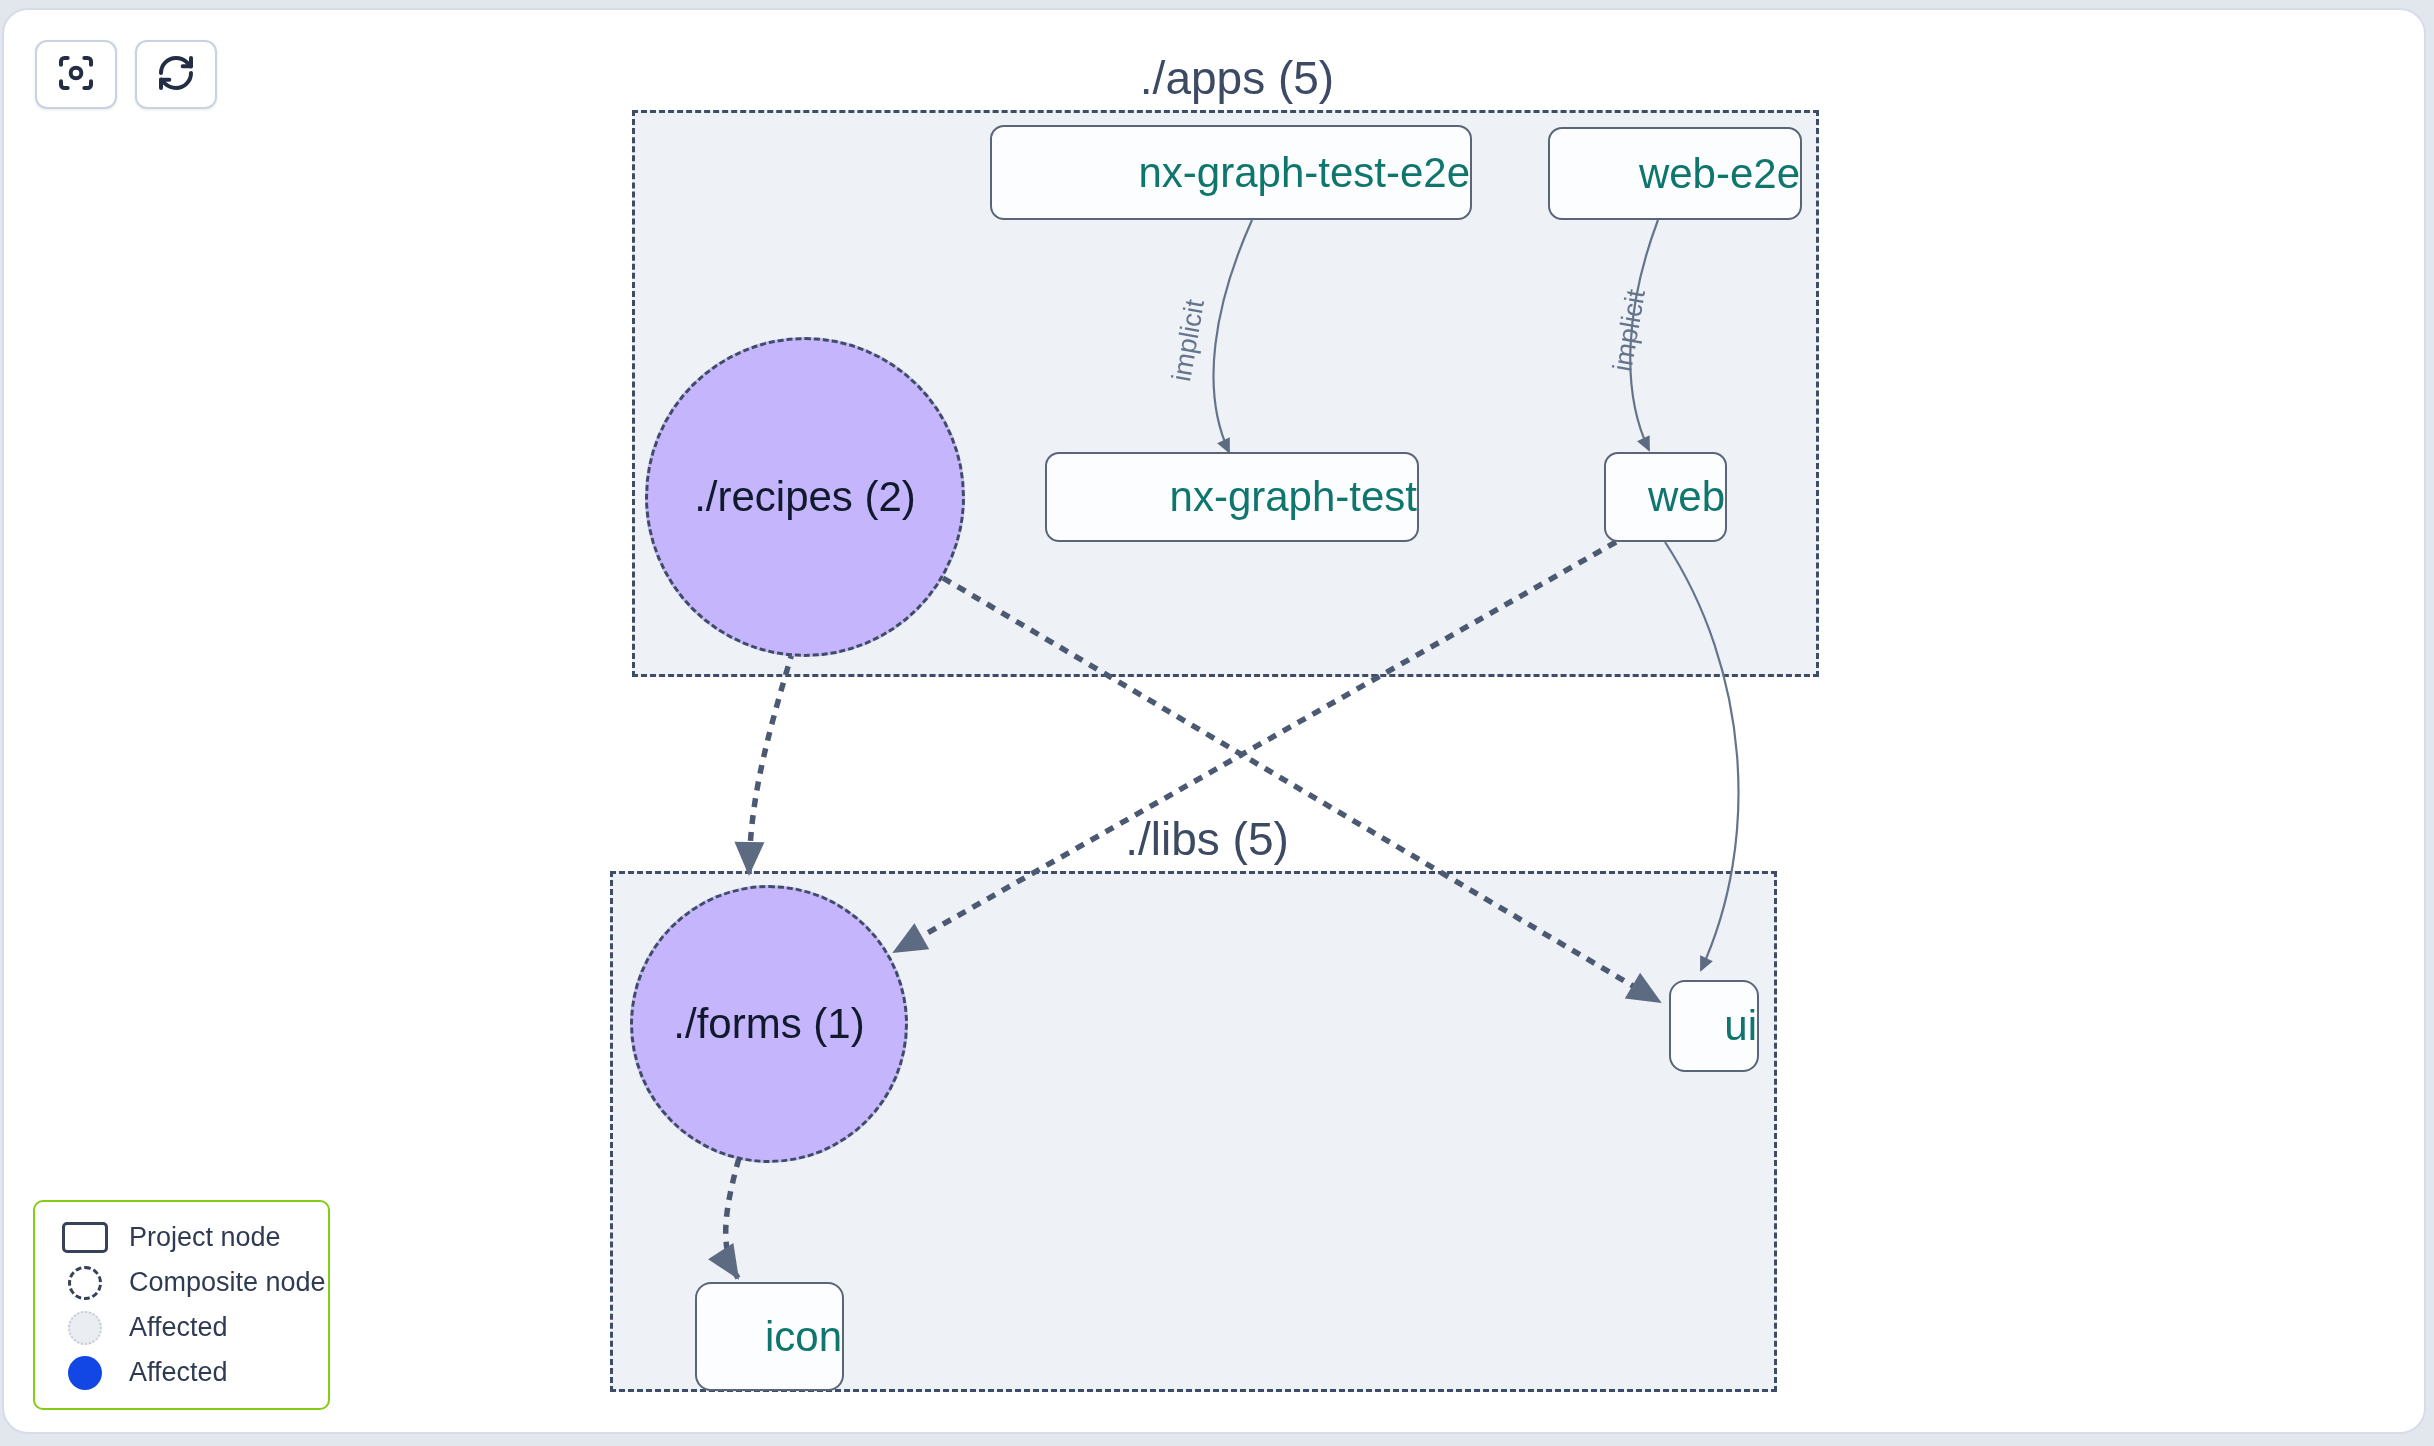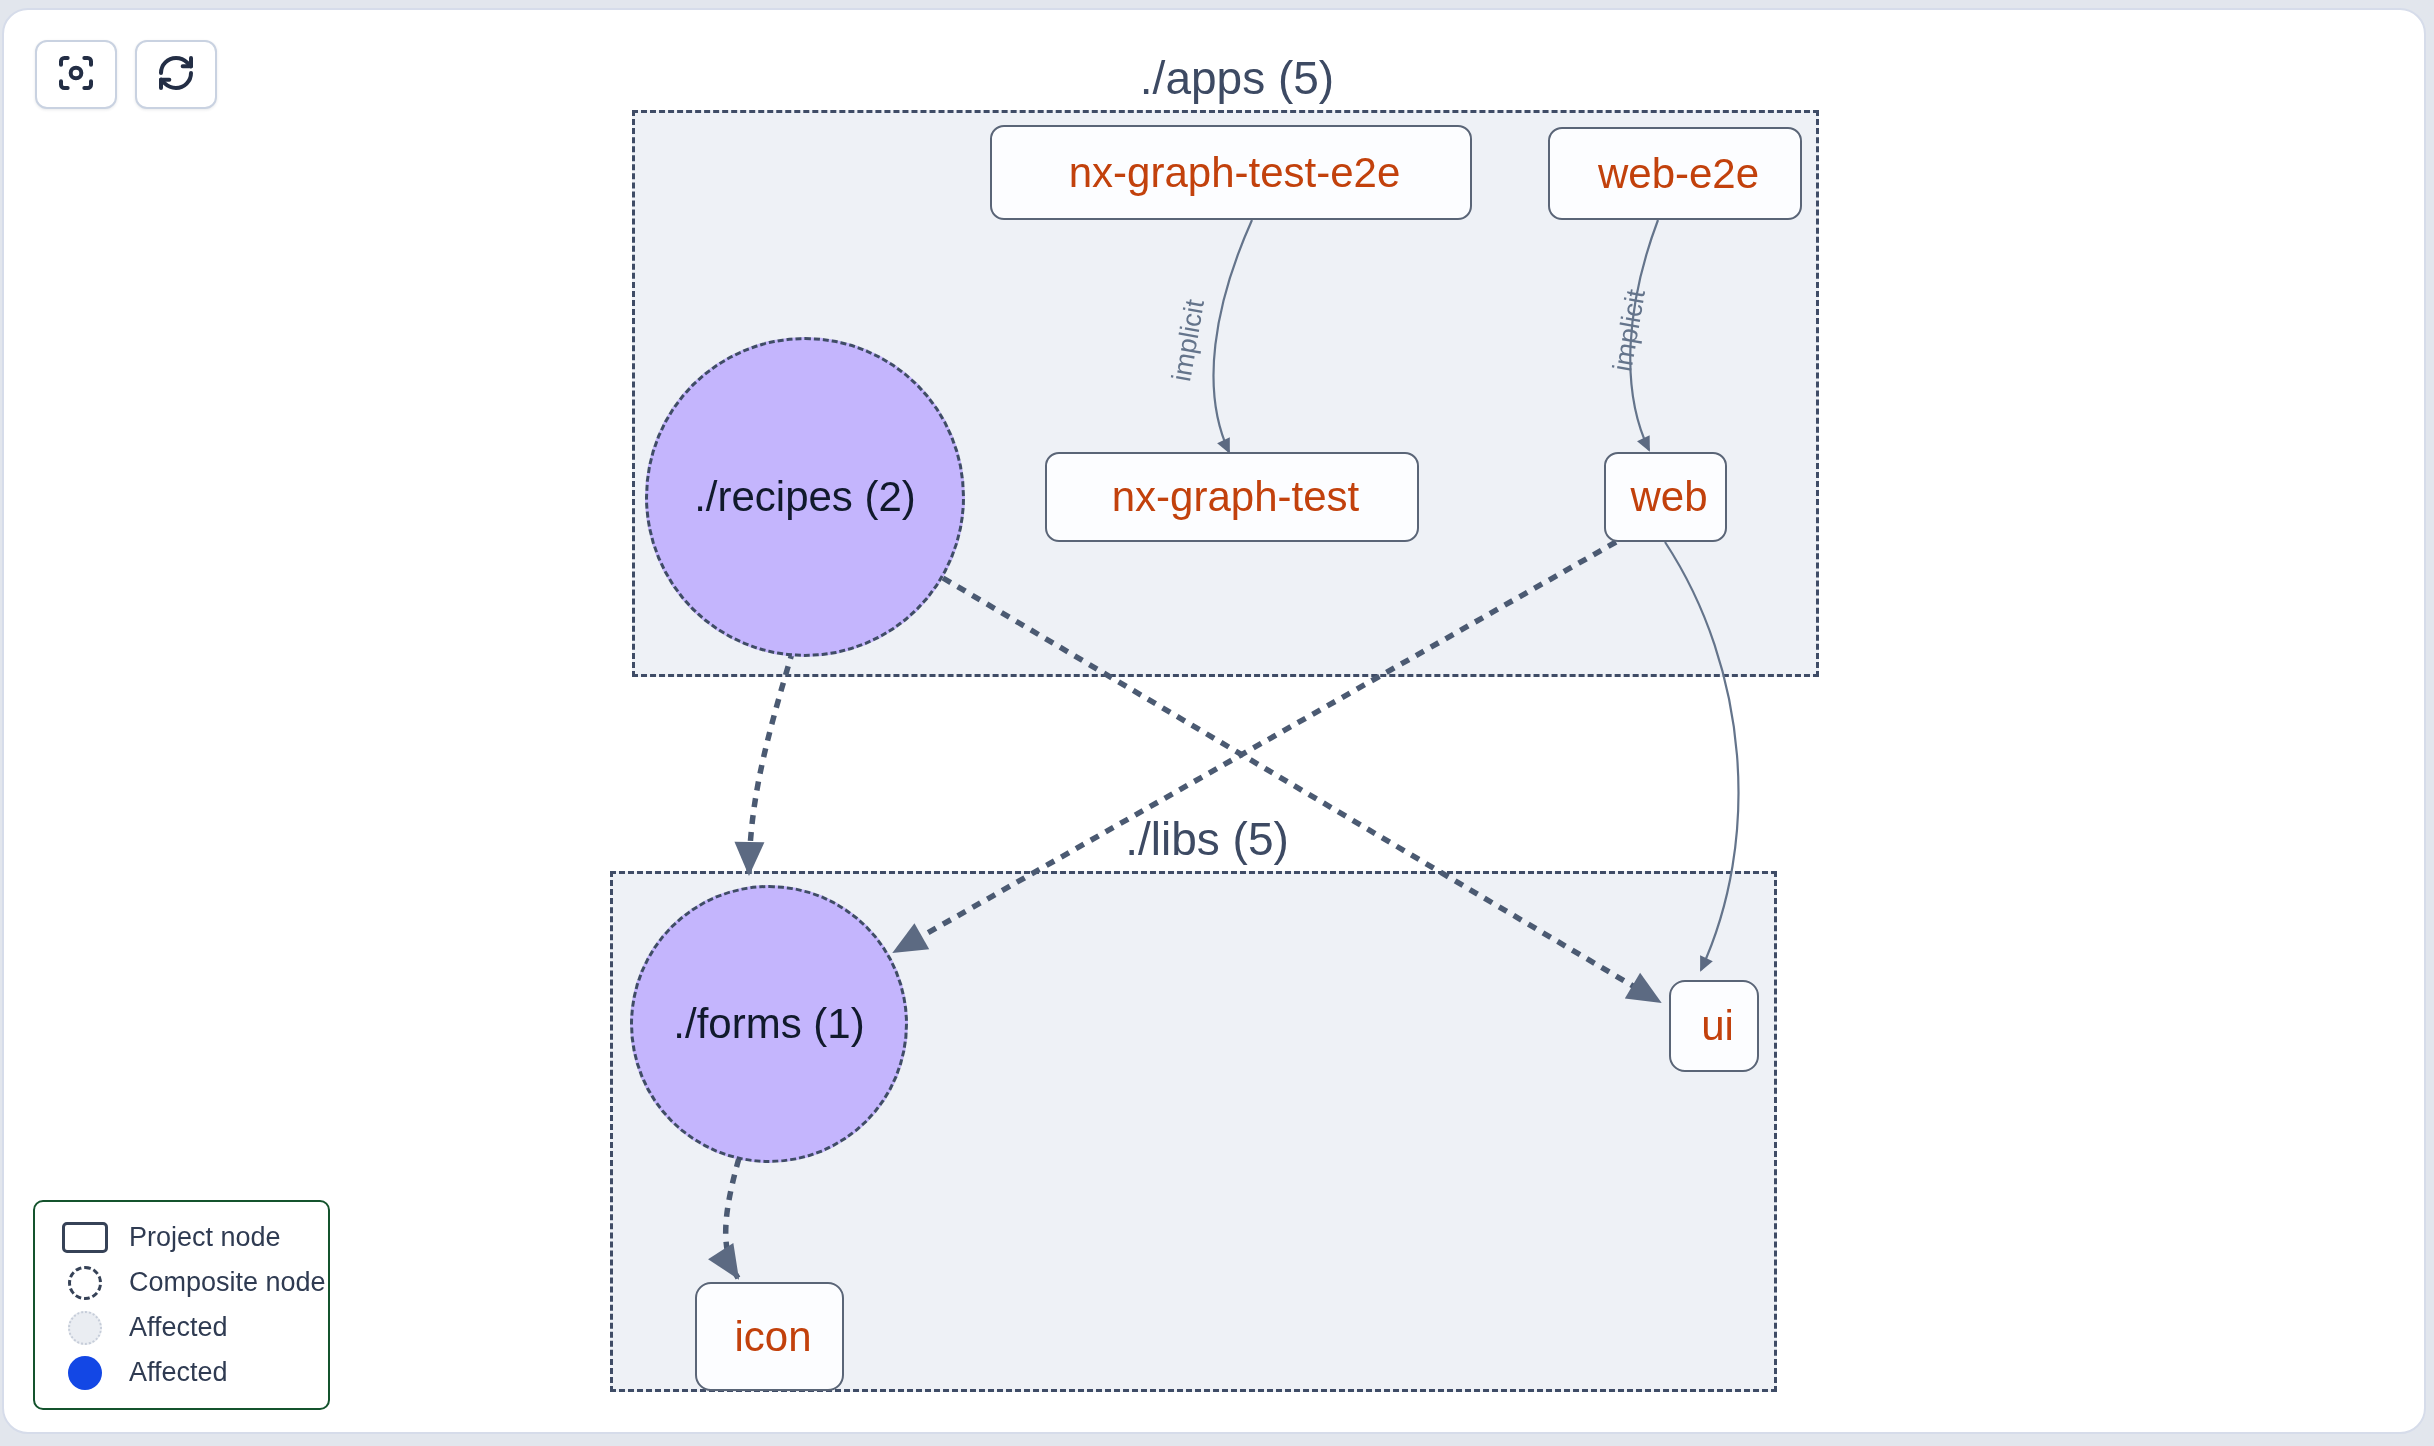--- a/index.html
+++ b/index.html
@@ -40,40 +40,40 @@
     position:absolute; border-radius:50%; background:#c4b5fd;
     border:3px dashed #3f4c66; display:flex; align-items:center; justify-content:center;
     font-size:42px; color:#111a2c; white-space:nowrap; cursor:pointer;
   }
   #node-recipes { left:641px; top:327px; width:320px; height:320px; }
   #node-forms   { left:626px; top:875px; width:278px; height:278px; }
 
   
   .project-node {
     position:absolute; background:#fcfdff; border:2px solid #5a6577; border-radius:14px;
-    display:flex; align-items:center; justify-content:center;
-    font-size:42px; color:#c2410c; white-space:nowrap; cursor:pointer;padding-left:7px;
+    display:flex; align-items:center; justify-content:flex-end;
+    font-size:42px; color:#0f766e; white-space:nowrap; cursor:pointer;padding-left:7px;
   }
   #node-nx-graph-test-e2e { left:986px;  top:115px;  width:482px; height:95px; }
   #node-web-e2e           { left:1544px; top:117px;  width:254px; height:93px; }
   #node-nx-graph-test     { left:1041px; top:442px;  width:374px; height:90px; }
   #node-web               { left:1600px; top:442px;  width:123px; height:90px; }
   #node-ui                { left:1665px; top:970px;  width:90px;  height:92px; border-radius:16px; }
   #node-icon              { left:691px;  top:1272px; width:149px; height:109px; border-radius:16px; }
 
   
   #edges { position:absolute; left:0; top:0; width:2424px; height:1426px; pointer-events:none; }
   .edge-solid  { stroke:#64748b; stroke-width:2.2; fill:none; }
   .edge-dashed { stroke:#4b5a72; stroke-width:5.5; fill:none; stroke-dasharray:9 8; }
   .edge-label  { font-size:27px; fill:#64748b; text-anchor:middle; }
 
   
   .legend {
     position:absolute; left:29px; top:1190px; width:297px; height:210px;
-    background:#fff; border:2px solid #14532d; border-radius:10px;
+    background:#fff; border:2px solid #84cc16; border-radius:10px;
     display:flex; flex-direction:column; justify-content:center; padding:8px 0;
   }
   .legend-row { display:flex; align-items:center; height:45px; padding-left:27px; }
   .legend-swatch { width:46px; display:flex; align-items:center; justify-content:center; flex:0 0 46px; }
   .legend-label { font-size:27px; color:#2f3b52; margin-left:21px; white-space:nowrap; }
   .sw-project   { width:46px; height:31px; border:3px solid #364257; border-radius:5px; background:#fff; }
   .sw-composite { width:34px; height:34px; border:3px dashed #364257; border-radius:50%; background:#fff; }
   .sw-affected  { width:34px; height:34px; border:2px dotted #c6cdd9; border-radius:50%; background:#eaedf2; }
   .sw-touched   { width:34px; height:34px; border-radius:50%; background:#1347e5; }
 </style>

